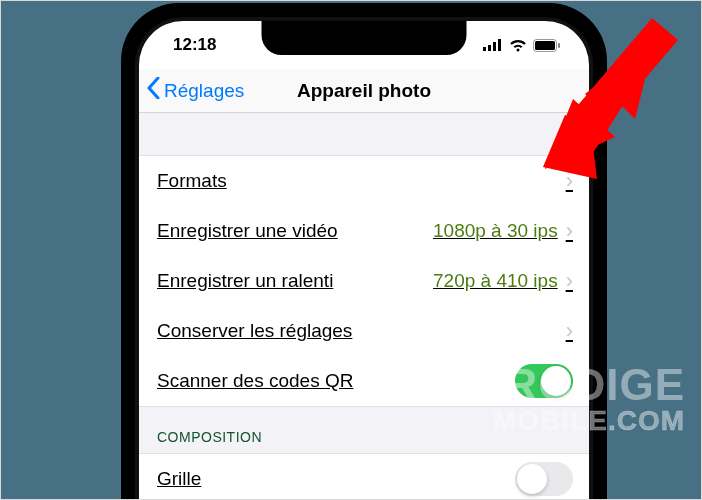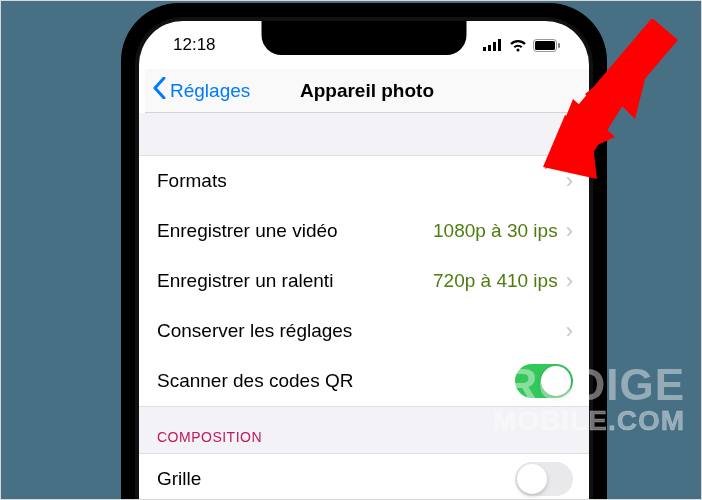--- a/index.html
+++ b/index.html
@@ -49,69 +49,69 @@
       border-bottom-right-radius: 20px;
       z-index: 10;
     }
     .status-bar {
       height: 48px;
       display: flex;
       justify-content: space-between;
       align-items: center;
       padding: 0 28px 0 34px;
       font-size: 17px;
-      font-weight: 400;
+      font-weight: 700;
       color: #000;
     }
     .status-right { display: flex; align-items: center; gap: 6px; }
     .signal-icon, .wifi-icon, .battery-icon { display: inline-flex; }
     .nav-bar {
       height: 44px;
       display: flex;
       align-items: center;
       padding: 0 8px;
       border-bottom: 0.5px solid rgba(0,0,0,0.15);
       background:#f9f9f9;
       position: relative;
-      margin-left: 6px;
     }
     .back-btn {
       display: flex;
       align-items: center;
       color: #007aff;
       font-size: 19px;
       gap: 4px;
       cursor: pointer;
     }
     .nav-title {
       position: absolute;
       left: 50%;
       transform: translateX(-50%);
       font-size: 19px;
       font-weight: 700;
       color: #000;
     }
     .header-gap { height: 42px; background: #f2f2f7; }
     .section-header {
       font-size: 14px;
-      color: #be185d;
+      color: #14532d;
       letter-spacing: 0.5px;
       background: #f2f2f7;
       padding: 22px 18px 8px 18px;
       text-transform: uppercase;
     }
     .row {
       display: flex;
       align-items: center;
       height: 50px;
       padding: 0 16px 0 18px;
       background: #fff;
       font-size: 19px;
       color: #000;
       position: relative;
+      text-decoration: underline;
     }
     .row:not(:last-child)::after {
       content: '';
       position: absolute;
       left: 18px;
       right: 0;
       bottom: 0;
       height: 0.5px;
       background: rgba(0,0,0,0.15);
     }

